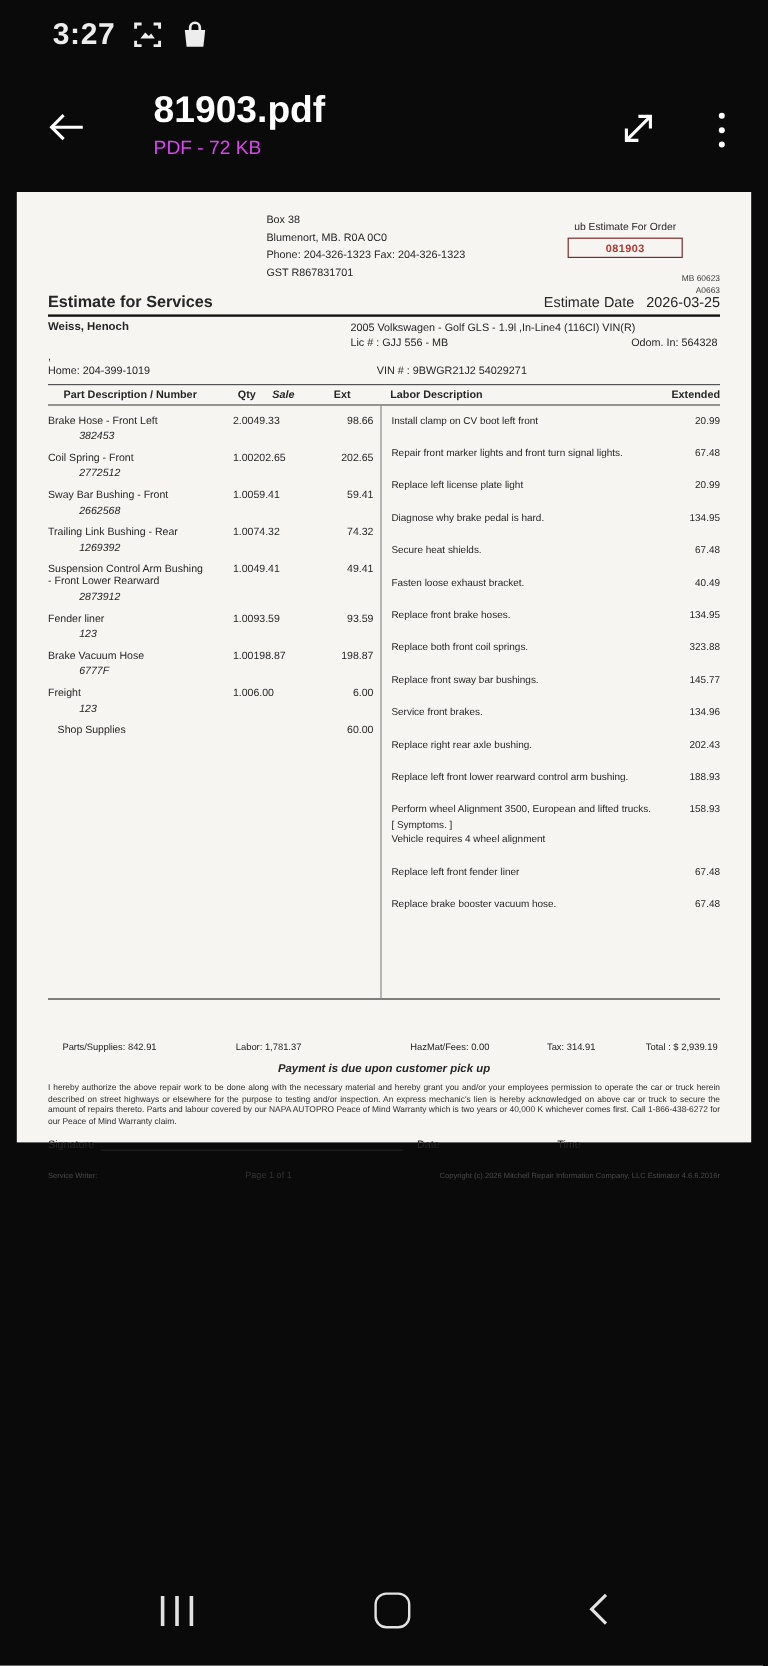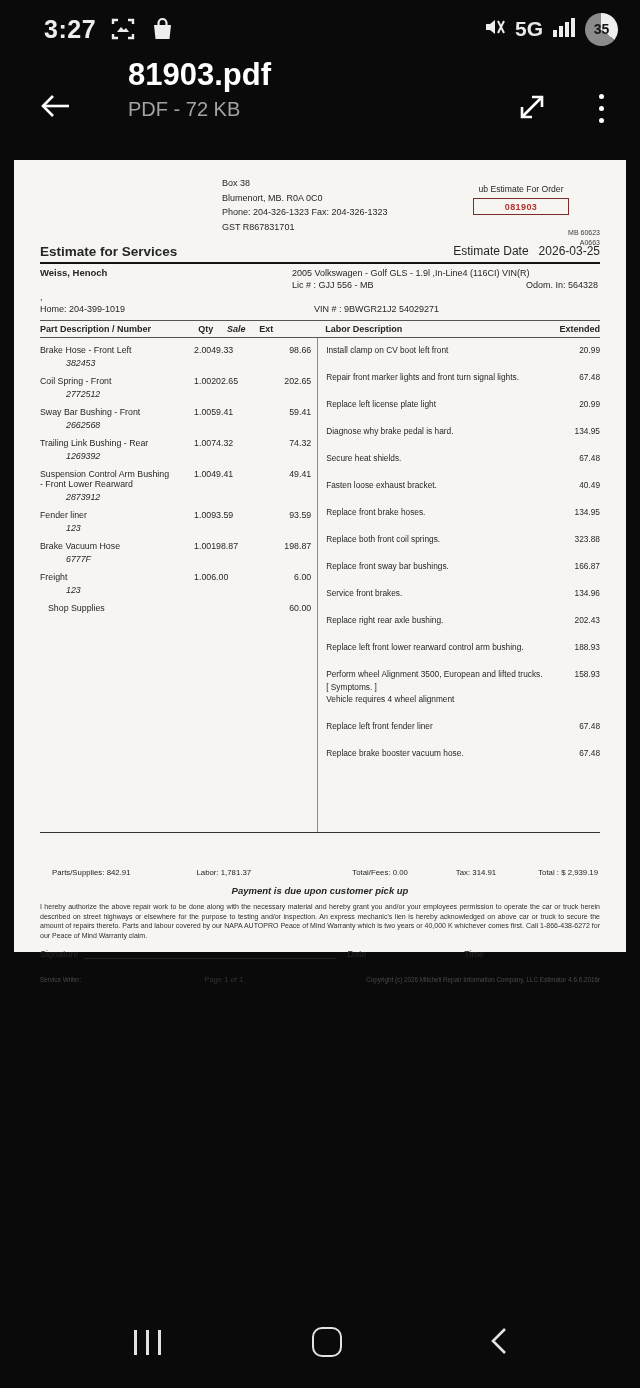--- a/index.html
+++ b/index.html
@@ -13,56 +13,56 @@
   .sb-right{margin-left:auto;display:flex;align-items:center;margin-right:22px;gap:9px;}
   .net{font-size:21px;font-weight:bold;color:#e8e8e8;}
   .battery{width:33px;height:33px;border-radius:50%;position:relative;
            background:conic-gradient(#efefef 0deg 128deg,#8b8b8b 128deg 360deg);
            display:flex;align-items:center;justify-content:center;}
   .battery span{font-size:14px;font-weight:bold;color:#161616;}
   
   .appheader{position:absolute;top:58px;left:0;width:640px;height:100px;color:#fff;}
   .back-btn{position:absolute;left:36px;top:28px;width:40px;height:40px;display:flex;
             align-items:center;justify-content:center;background:none;border:none;padding:0;}
-  .titleblock{position:absolute;left:128px;top:0;}
+  .titleblock{position:absolute;left:128px;top:17px;}
   .doc-title{font-size:31px;font-weight:bold;color:#fff;line-height:34px;}
-  .doc-meta{font-size:20px;color:#a3a3a3;margin-top:6px;}
+  .doc-meta{font-size:16px;color:#d946ef;margin-top:6px;}
   .expand-btn{position:absolute;right:88px;top:30px;width:40px;height:40px;background:none;border:none;padding:0;}
   .menu-btn{position:absolute;right:26px;top:28px;width:26px;height:44px;background:none;border:none;
             display:flex;flex-direction:column;align-items:center;justify-content:center;gap:7px;padding:0;}
   .menu-btn i{width:5px;height:5px;border-radius:50%;background:#fff;display:block;}
   
   .pdfpage{position:absolute;left:14px;top:160px;width:612px;height:792px;background:#f6f5f2;
            color:#262626;}
   .pg{padding:16px 26px 0 26px;position:relative;}
   .co-block{margin-left:182px;line-height:14.5px;font-size:9px;}
   .co-name{font-size:11.5px;font-weight:bold;margin-bottom:3px;}
   .order-block{position:absolute;top:24px;right:26px;width:158px;font-size:8.6px;text-align:center;}
   .order-box{width:94px;height:15px;border:1px solid #7e2c28;margin:4px auto 0;display:flex;
              align-items:center;justify-content:center;}
   .order-num{color:#b3342f;font-weight:bold;font-size:9px;letter-spacing:.4px;}
   .order-refs{text-align:right;margin-top:13px;font-size:7px;line-height:10px;color:#3a3a3a;}
-  .title-row{display:flex;justify-content:space-between;align-items:flex-start;margin-top:10px;}
+  .title-row{display:flex;justify-content:space-between;align-items:center;margin-top:10px;}
   .est-title{font-size:13.5px;font-weight:bold;}
   .est-date{font-size:12px;}
   .rule-thick{border-top:2.5px solid #141414;margin-top:3px;}
   .info{display:flex;margin-top:3px;font-size:9px;line-height:12px;}
   .info-left{width:45%;}
   .cust-name{font-weight:bold;font-size:9.5px;}
   .info-right{flex:1;}
   .lic-row{display:flex;justify-content:space-between;padding-right:2px;}
   .vin-line{margin-top:12px;margin-left:22px;}
   
   .thead{display:flex;border-top:1px solid #555;border-bottom:1px solid #555;margin-top:5px;
          padding:3px 0 3px 0;font-weight:bold;font-size:9px;}
   .th-left{width:49.5%;display:flex;}
-  .th-part{flex:1;}
+  .th-part{flex:1;margin-left:13px;}
   .th-qty{width:36px;text-align:right;}
   .th-sale{width:46px;text-align:center;font-style:italic;}
-  .th-ext{width:52px;text-align:left;padding-right:6px;}
+  .th-ext{width:52px;text-align:center;padding-right:6px;}
   .th-right{flex:1;display:flex;}
   .th-labor{flex:1;padding-left:8px;}
   .th-extended{width:60px;text-align:right;}
   .tbody{display:flex;height:494px;overflow:hidden;}
   .tb-left{width:49.5%;border-right:1px solid #8a8a8a;padding-top:7px;}
   .tb-right{flex:1;padding-top:7px;}
   .prow{display:flex;font-size:8.8px;line-height:10px;}
   .pname{flex:1;padding-right:2px;}
   .pqty{width:36px;text-align:right;}
   .psale{width:48px;text-align:left;}
@@ -110,41 +110,20 @@
         <path d="M23 18 V22 H18"></path>
         <path d="M8 22 H3 V18"></path>
       <path d="M7 16 l4-5 3 3 2-2 3 4" fill="#ededed" stroke="none"></path>
     </svg>
   </span>
   <span class="sb-ic">
     <svg width="25" height="26" viewBox="0 0 25 26" fill="#ededed">
       <path d="M4 9 h17 l-1.5 14 h-14 z"></path>
       <path d="M8.5 11 V7 a4 4 0 0 1 8 0 V11" fill="none" stroke="#ededed" stroke-width="2.2"></path>
     </svg>
-  </span>
-  <span class="sb-right">
-    <span>
-      <svg width="24" height="24" viewBox="0 0 24 24" fill="#ededed">
-        <path d="M4 9 h4 l5-4 v14 l-5-4 H4 z"></path>
-        <path d="M16 6 L22 18" stroke="#ededed" stroke-width="2"></path>
-        <path d="M22 6 L16 18" stroke="#ededed" stroke-width="2"></path>
-      </svg>
-    </span>
-    <span class="net">5G</span>
-    <span>
-      <svg width="24" height="22" viewBox="0 0 24 22" fill="#ededed">
-        <rect x="1" y="14" width="4" height="7"></rect>
-        <rect x="7" y="10" width="4" height="11"></rect>
-        <rect x="13" y="6" width="4" height="15"></rect>
-        <rect x="19" y="2" width="4" height="19"></rect>
-      </svg>
-    </span>
-    <span class="battery">
-      <span>35</span>
-    </span>
   </span>
 </div>
 
 <div class="appheader">
   <button class="back-btn">
     <svg width="34" height="30" viewBox="0 0 34 30" fill="none" stroke="#fff" stroke-width="2.6">
       <path d="M30 15 H5"></path>
         <path d="M14 5 L4 15 L14 25"></path>
     </svg>
   </button>
@@ -329,21 +308,21 @@
         <div class="lrow">
           <span class="ldesc">Replace front brake hoses.</span>
           <span class="lext">134.95</span>
         </div>
         <div class="lrow">
           <span class="ldesc">Replace both front coil springs.</span>
           <span class="lext">323.88</span>
         </div>
         <div class="lrow">
           <span class="ldesc">Replace front sway bar bushings.</span>
-          <span class="lext">166.87</span>
+          <span class="lext">145.77</span>
         </div>
         <div class="lrow">
           <span class="ldesc">Service front brakes.</span>
           <span class="lext">134.96</span>
         </div>
         <div class="lrow">
           <span class="ldesc">Replace right rear axle bushing.</span>
           <span class="lext">202.43</span>
         </div>
         <div class="lrow">
@@ -373,21 +352,21 @@
     <div class="totals">
       <span class="tot-parts">
         <span>Parts/Supplies:</span>
         <span>842.91</span>
       </span>
       <span class="tot-labor">
         <span>Labor:</span>
         <span>1,781.37</span>
       </span>
       <span class="tot-hazmat">
-        <span>Total/Fees:</span>
+        <span>HazMat/Fees:</span>
         <span>0.00</span>
       </span>
       <span class="tot-tax">
         <span>Tax:</span>
         <span>314.91</span>
       </span>
       <span class="tot-total">
         <span>Total :</span>
         <span>$ 2,939.19</span>
       </span>

